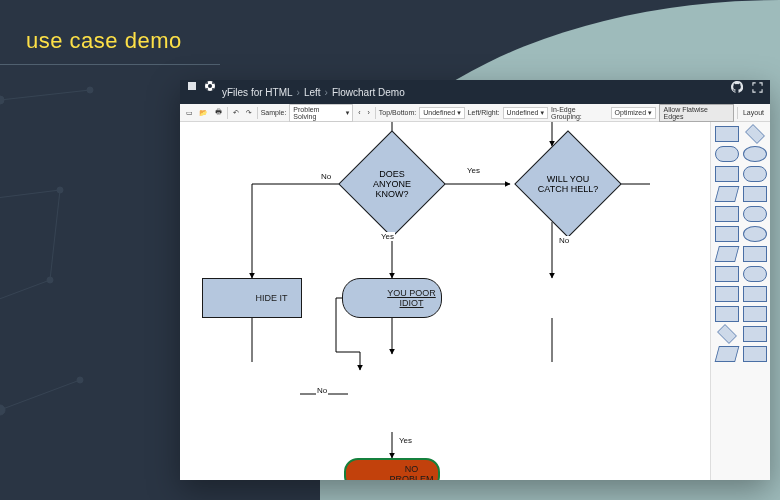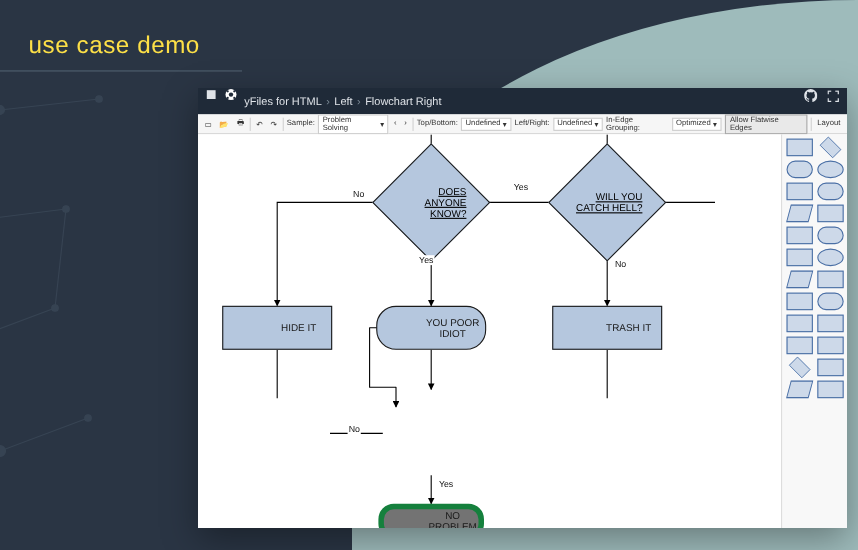--- a/index.html
+++ b/index.html
@@ -31,23 +31,23 @@
   .pshape.diamond { transform: rotate(45deg) scale(0.7); }
   .pshape.round { border-radius: 8px; }
   .pshape.ellipse { border-radius: 50%; }
   .pshape.parallel { transform: skewX(-15deg) scaleX(0.85); }
 
   
   .node { position: absolute; display: flex; align-items: center; justify-content: center; text-align: center; font-size: 9px; color: #1a1a1a; padding-left: 39px; }
   .rect { background: #b5c7de; border: 1px solid #1a1a1a; }
   .diamond-wrap { position: absolute; }
   .diamond-wrap .rot { position: absolute; inset: 0; transform: rotate(45deg); background: #b5c7de; border: 1px solid #1a1a1a; }
-  .diamond-wrap .lbl { position: absolute; inset: 0; display: flex; align-items: center; justify-content: center; text-align: right; font-size: 9px; padding: 6px; text-decoration: underline; }
-  .term { background: #737373; border: 5px solid #15803d; border-radius: 14px; }
-  .stadium { background: #b5c7de; border: 1px solid #1a1a1a; border-radius: 18px 18px 18px 18px; }
+  .diamond-wrap .lbl { position: absolute; inset: 0; display: flex; align-items: center; justify-content: center; text-align: center; font-size: 9px; padding: 6px; }
+  .term { background: #c2410c; border: 2px solid #15803d; border-radius: 14px; }
+  .stadium { background: #b5c7de; border: 1px solid #1a1a1a; border-radius: 18px 18px 18px 18px; text-decoration: underline; }
   .edge-label { position: absolute; font-size: 8px; color: #111; background: #fff; padding: 0 1px; }
 </style>
 </head>
 <body>
 
 <div class="bg-curve"></div>
 <svg class="bg-net" viewBox="0 0 280 450">
   <g stroke="#4a5a6a" stroke-width="1" fill="#4a5a6a">
     <circle cx="60" cy="20" r="4"></circle>
       <circle cx="150" cy="10" r="3"></circle>
@@ -89,21 +89,21 @@
           <circle cx="9" cy="3" r="1" fill="#1f2a38"></circle>
           <circle cx="3" cy="9" r="1" fill="#1f2a38"></circle>
           <circle cx="9" cy="9" r="1" fill="#1f2a38"></circle>
         </svg>
     </span>
     <div class="crumbs">
       <span class="crumb">yFiles for HTML</span>
       <span class="crumb-sep">›</span>
       <span class="crumb">Left</span>
       <span class="crumb-sep">›</span>
-      <span class="crumb">Flowchart Right</span>
+      <span class="crumb">Flowchart Demo</span>
     </div>
     <div class="spacer"></div>
     <span class="gh-icon">
       <svg width="12" height="12" viewBox="0 0 16 16">
           <path fill="currentColor" d="M8 0C3.58 0 0 3.58 0 8c0 3.54 2.29 6.53 5.47 7.59.4.07.55-.17.55-.38v-1.33c-2.23.48-2.7-1.07-2.7-1.07-.36-.93-.89-1.18-.89-1.18-.73-.5.05-.49.05-.49.8.06 1.23.83 1.23.83.72 1.23 1.88.87 2.34.67.07-.52.28-.87.51-1.07-1.78-.2-3.64-.89-3.64-3.95 0-.87.31-1.59.82-2.15-.08-.2-.36-1.02.08-2.12 0 0 .67-.21 2.2.82a7.6 7.6 0 014 0c1.53-1.04 2.2-.82 2.2-.82.44 1.1.16 1.92.08 2.12.51.56.82 1.27.82 2.15 0 3.07-1.87 3.75-3.65 3.95.29.25.54.73.54 1.48v2.2c0 .21.15.46.55.38A8 8 0 008 0z"></path>
         </svg>
     </span>
     <span class="full-icon">
       <svg width="11" height="11" viewBox="0 0 12 12" fill="none" stroke="currentColor" stroke-width="1.2">
           <path d="M1 4V1h3M11 4V1H8M1 8v3h3M11 8v3H8"></path>
@@ -184,36 +184,33 @@
 
           <line x1="72" y1="196" x2="72" y2="240"></line>
         </g>
       </svg>
 
       <div class="diamond-wrap" style="left:174px;top:24px;width:76px;height:76px">
         <div class="rot"></div>
         <div class="lbl">DOES ANYONE KNOW?</div>
       </div>
 
-      <div class="diamond-wrap" style="left:334px;top:24px;width:76px;height:76px">
+      <div class="diamond-wrap" style="left:350px;top:24px;width:76px;height:76px">
         <div class="rot"></div>
         <div class="lbl">WILL YOU CATCH HELL?</div>
       </div>
 
       <div class="node rect" style="left:22px;top:156px;width:100px;height:40px">
         <span>HIDE IT</span>
       </div>
 
       <div class="node stadium" style="left:162px;top:156px;width:100px;height:40px">
         <span>YOU POOR IDIOT</span>
       </div>
 
-      <div class="node rect" style="left:322px;top:156px;width:100px;height:40px">
-        <span>TRASH IT</span>
-      </div>
 
 
       <div class="node term" style="left:164px;top:336px;width:96px;height:32px">
         <span>NO PROBLEM</span>
       </div>
 
       <span class="edge-label" style="left:140px;top:50px">No</span>
       <span class="edge-label" style="left:286px;top:44px">Yes</span>
       <span class="edge-label" style="left:200px;top:110px">Yes</span>
       <span class="edge-label" style="left:378px;top:114px">No</span>

